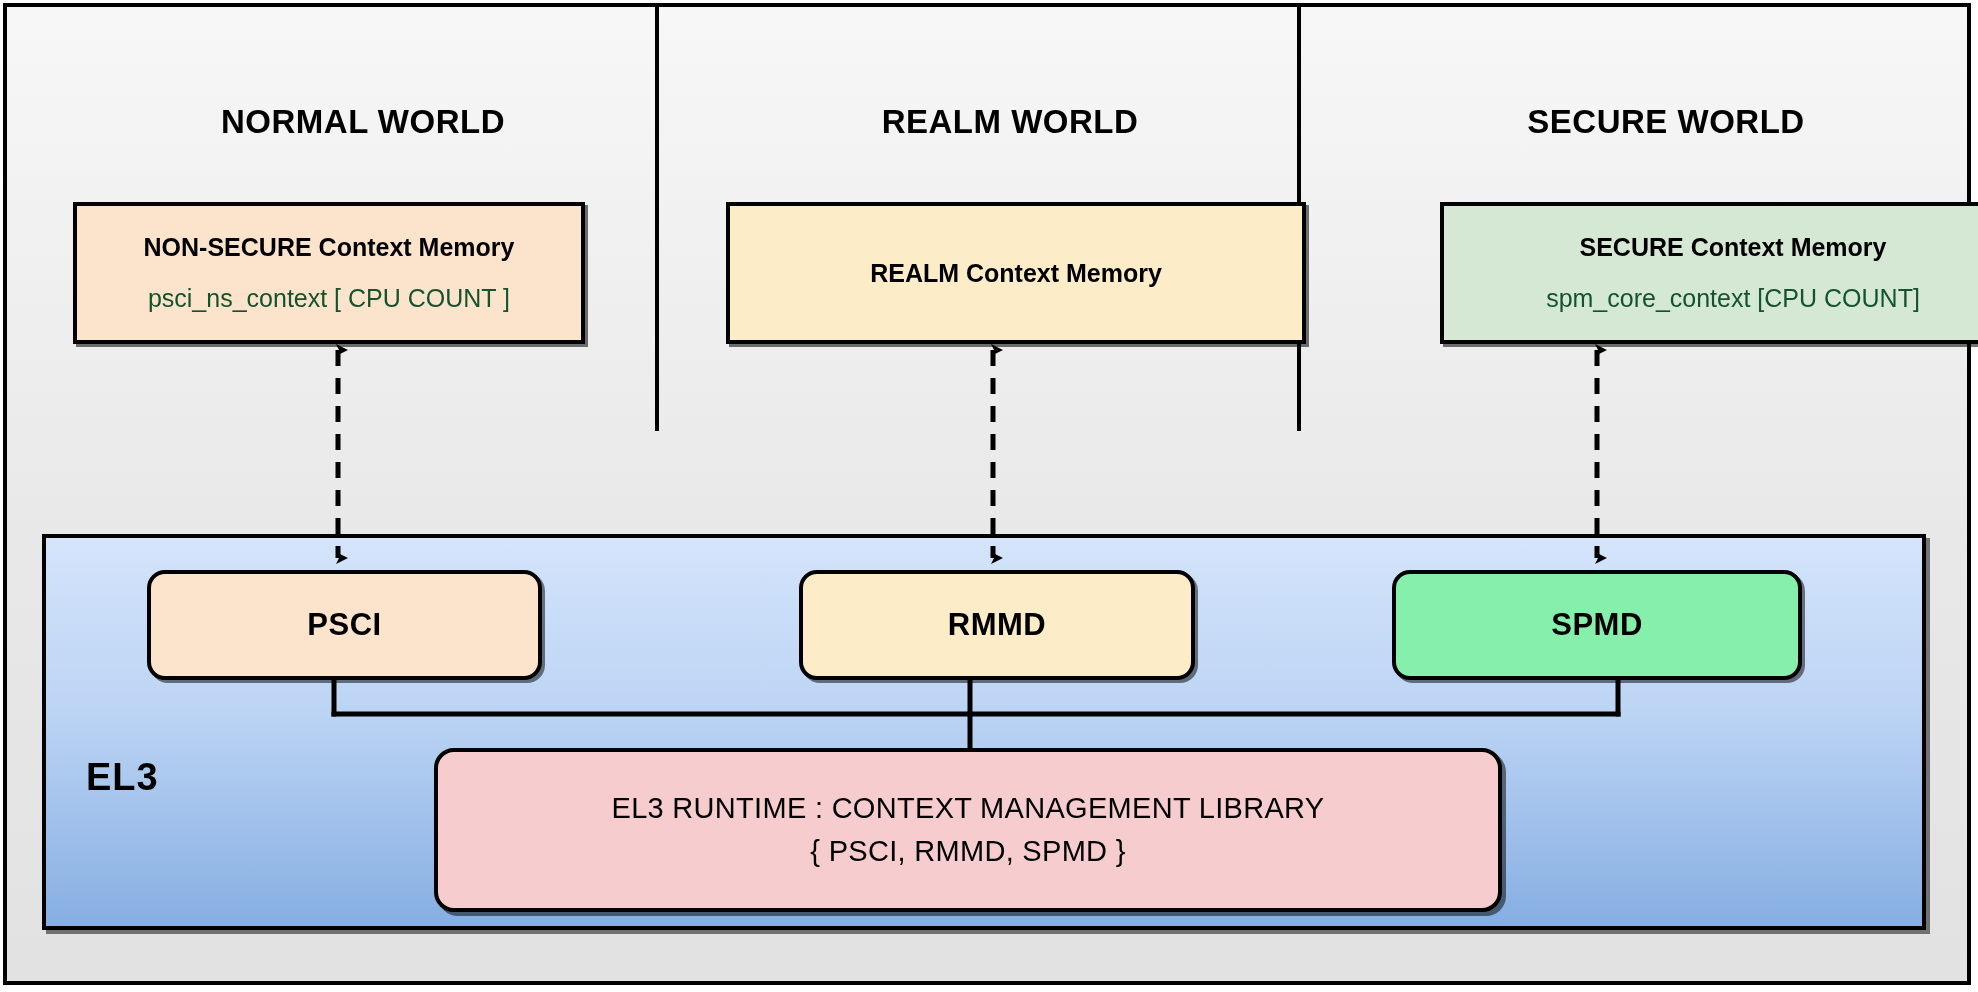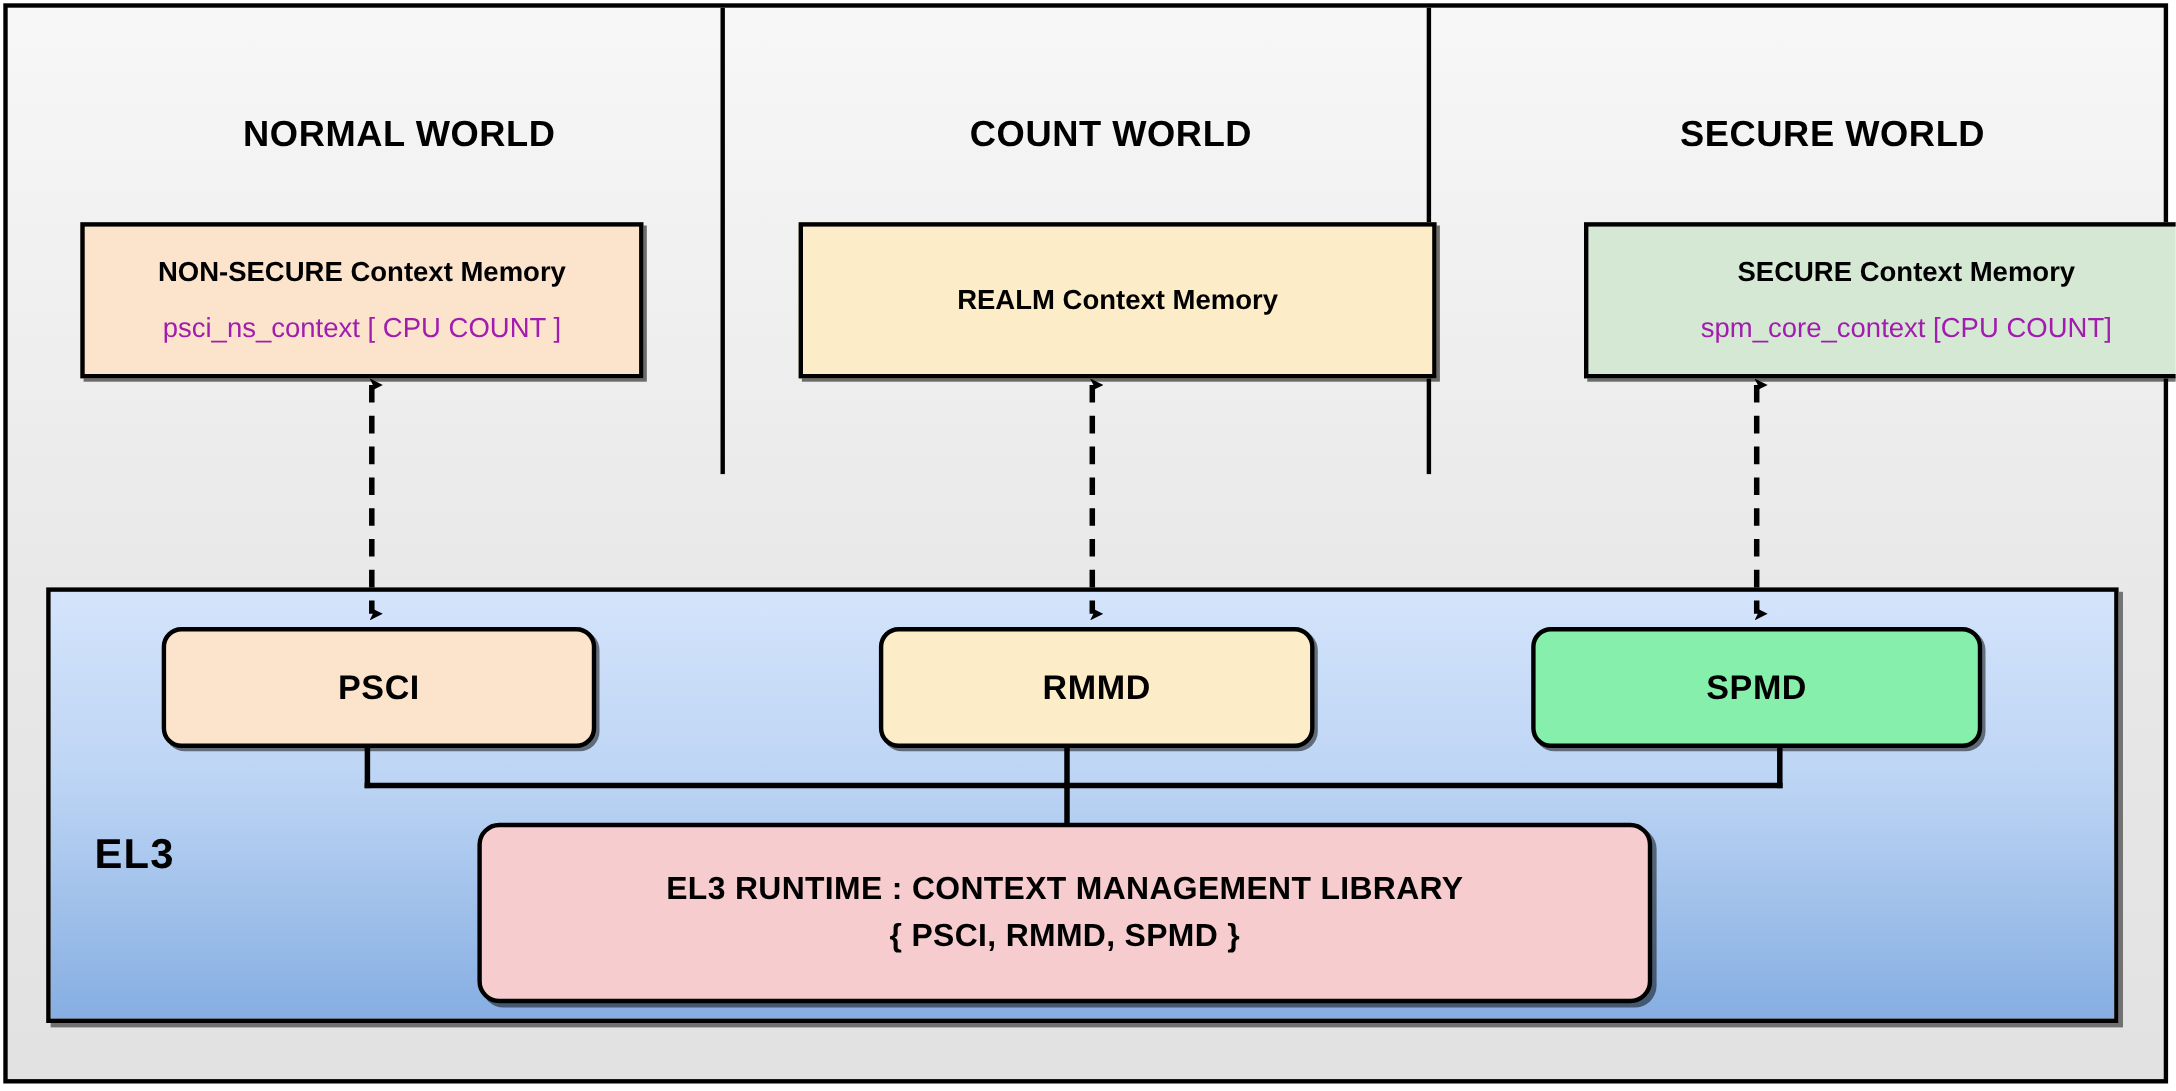--- a/index.html
+++ b/index.html
@@ -82,21 +82,21 @@
     font-size: 25px;
     font-weight: bold;
     color: #000000;
     text-align: center;
     white-space: nowrap;
   }
   .ctx-sub {
     margin-top: 22px;
     font-size: 25px;
     font-weight: normal;
-    color: #a21caf;
+    color: #14532d;
     text-align: center;
     white-space: nowrap;
   }
 
   
   #el3-panel {
     position: absolute;
     left: 42px;
     top: 534px;
     width: 1884px;
@@ -149,21 +149,21 @@
     border-radius: 20px;
     background: #f6ccce;
     display: flex;
     flex-direction: column;
     align-items: center;
     justify-content: center;
     box-shadow: 4px 4px 0 rgba(0,0,0,0.5);
   }
   .runtime-line {
     font-size: 29px;
-    font-weight: bold;
+    font-weight: normal;
     color: #000000;
     text-align: center;
     letter-spacing: 0.3px;
     white-space: nowrap;
   }
   .runtime-line + .runtime-line { margin-top: 10px; }
 
   
   #connectors {
     position: absolute;
@@ -183,21 +183,21 @@
 
   <div id="worlds-strip">
 
     <div class="world-panel" style="left:0px; width:648px;">
       <div class="world-title">NORMAL WORLD</div>
     </div>
 
     <div class="world-divider" style="left:648px;"></div>
 
     <div class="world-panel" style="left:652px; width:638px;">
-      <div class="world-title">COUNT WORLD</div>
+      <div class="world-title">REALM WORLD</div>
     </div>
 
     <div class="world-divider" style="left:1290px;"></div>
 
     <div class="world-panel" style="left:1294px; width:666px;">
       <div class="world-title">SECURE WORLD</div>
     </div>
   </div>
 
   <div class="ctx-box" style="left:73px; width:512px; background:#fce3cb;">

